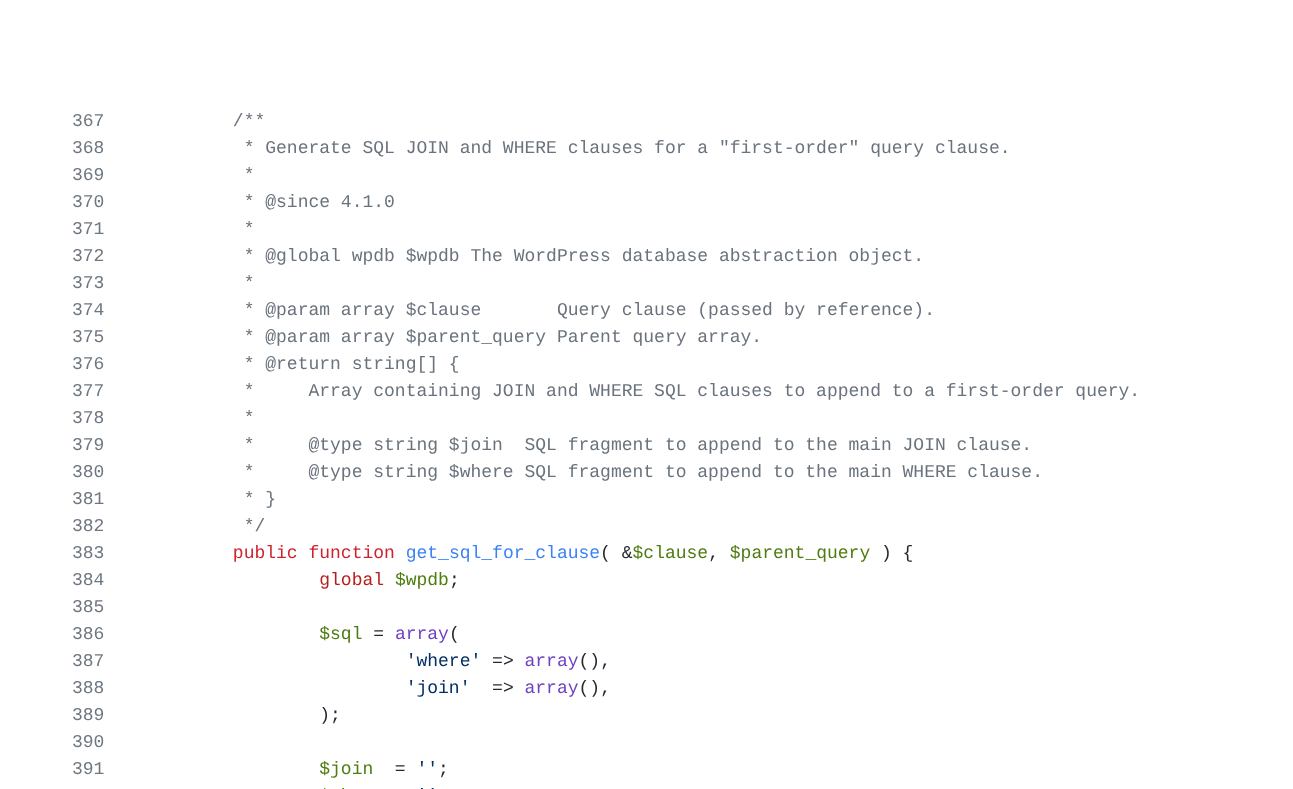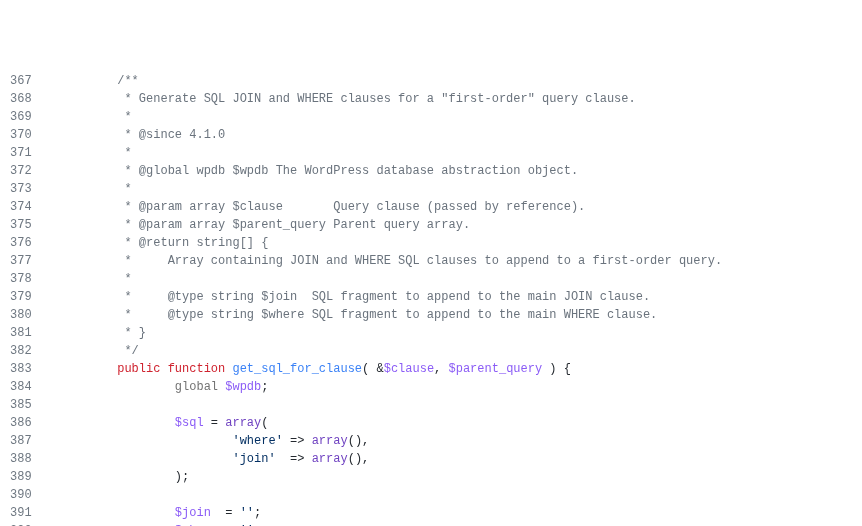--- a/index.html
+++ b/index.html
@@ -15,38 +15,38 @@
     width: 862px;
   }
   .gutter {
     flex: 0 0 auto;
     text-align: right;
     padding-right: 18px;
     padding-left: 10px;
     color: #6e7781;
     user-select: none;
   }
-  .gutter div { height: 18px; }
+  .gutter div { height: 18px; margin-left: 38px; }
   .code {
     flex: 1 1 auto;
     padding-left: 10px;
   }
   .code-line {
     height: 18px;
     display: block;
   }
   .c-comment { color: #6a737d; }
   .c-keyword { color: #cf222e; font-family: Liberation Mono, monospace; }
   .c-funcdef { color: #3b82f6; }
-  .c-var { color: #8b5cf6; }
+  .c-var { color: #4d7c0f; }
   .c-string { color: #032f62; }
   .c-func { color: #6f42c1; text-align: center; }
   .c-punc { color: #24292f; }
   .c-plain { color: #24292f; font-weight: 400; }
-  .c-global { color: #737373; }
+  .c-global { color: #b91c1c; }
 </style>
 </head>
 <body>
 
 
 
 <div class="code-container">
   <div class="gutter" id="gutter"><div>367</div><div>368</div><div>369</div><div>370</div><div>371</div><div>372</div><div>373</div><div>374</div><div>375</div><div>376</div><div>377</div><div>378</div><div>379</div><div>380</div><div>381</div><div>382</div><div>383</div><div>384</div><div>385</div><div>386</div><div>387</div><div>388</div><div>389</div><div>390</div><div>391</div><div>392</div></div>
   <div class="code" id="code"><span class="code-line"><span class="c-comment">        /**</span></span><span class="code-line"><span class="c-comment">         * Generate SQL JOIN and WHERE clauses for a "first-order" query clause.</span></span><span class="code-line"><span class="c-comment">         *</span></span><span class="code-line"><span class="c-comment">         * @since 4.1.0</span></span><span class="code-line"><span class="c-comment">         *</span></span><span class="code-line"><span class="c-comment">         * @global wpdb $wpdb The WordPress database abstraction object.</span></span><span class="code-line"><span class="c-comment">         *</span></span><span class="code-line"><span class="c-comment">         * @param array $clause       Query clause (passed by reference).</span></span><span class="code-line"><span class="c-comment">         * @param array $parent_query Parent query array.</span></span><span class="code-line"><span class="c-comment">         * @return string[] {</span></span><span class="code-line"><span class="c-comment">         *     Array containing JOIN and WHERE SQL clauses to append to a first-order query.</span></span><span class="code-line"><span class="c-comment">         *</span></span><span class="code-line"><span class="c-comment">         *     @type string $join  SQL fragment to append to the main JOIN clause.</span></span><span class="code-line"><span class="c-comment">         *     @type string $where SQL fragment to append to the main WHERE clause.</span></span><span class="code-line"><span class="c-comment">         * }</span></span><span class="code-line"><span class="c-comment">         */</span></span><span class="code-line"><span class="c-plain">        </span><span class="c-keyword">public</span><span class="c-plain"> </span><span class="c-keyword">function</span><span class="c-plain"> </span><span class="c-funcdef">get_sql_for_clause</span><span class="c-punc">( &amp;</span><span class="c-var">$clause</span><span class="c-punc">, </span><span class="c-var">$parent_query</span><span class="c-punc"> ) {</span></span><span class="code-line"><span class="c-plain">                </span><span class="c-global">global</span><span class="c-plain"> </span><span class="c-var">$wpdb</span><span class="c-punc">;</span></span><span class="code-line"><span class="c-plain"></span></span><span class="code-line"><span class="c-plain">                </span><span class="c-var">$sql</span><span class="c-plain"> = </span><span class="c-func">array</span><span class="c-punc">(</span></span><span class="code-line"><span class="c-plain">                        </span><span class="c-string">'where'</span><span class="c-plain"> =&gt; </span><span class="c-func">array</span><span class="c-punc">(),</span></span><span class="code-line"><span class="c-plain">                        </span><span class="c-string">'join'</span><span class="c-plain">  =&gt; </span><span class="c-func">array</span><span class="c-punc">(),</span></span><span class="code-line"><span class="c-plain">                </span><span class="c-punc">);</span></span><span class="code-line"><span class="c-plain"></span></span><span class="code-line"><span class="c-plain">                </span><span class="c-var">$join</span><span class="c-plain">  = </span><span class="c-string">''</span><span class="c-punc">;</span></span><span class="code-line"><span class="c-plain">                </span><span class="c-var">$where</span><span class="c-plain"> = </span><span class="c-string">''</span><span class="c-punc">;</span></span></div>
 </div>

